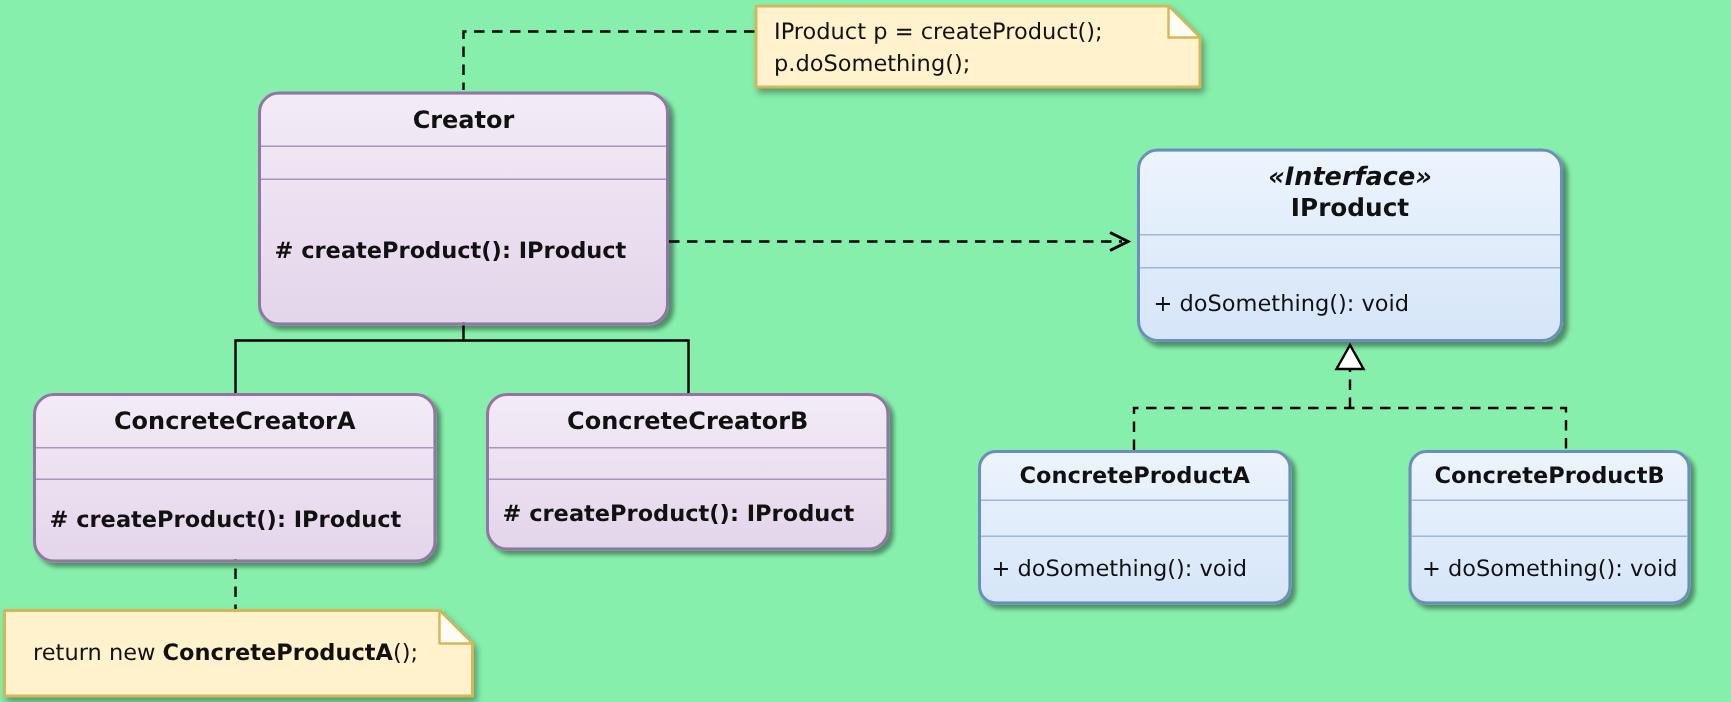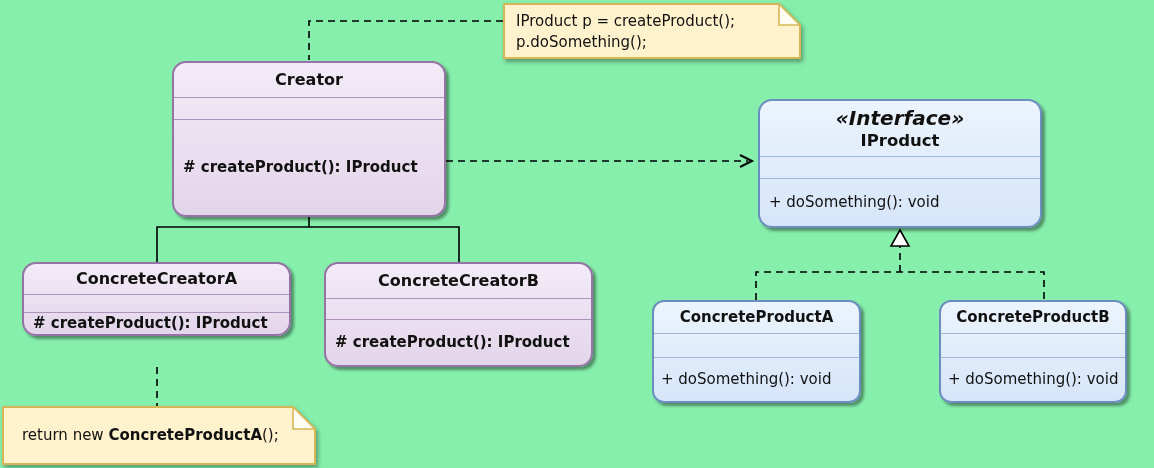--- a/index.html
+++ b/index.html
@@ -29,21 +29,21 @@
   .blue   { background: linear-gradient(180deg, #ecf4fd 0%, #d6e5f9 100%); border:2px solid #6c8ebf; }
 
   .sec { width:100%; }
   .purple .divided { border-bottom:1.5px solid #ab93ba; }
   .blue   .divided { border-bottom:1.5px solid #9db8da; }
 
   .sec.title {
     display:flex; flex-direction:column; align-items:center; justify-content:center;
     font-weight:bold; font-size:16px; color:#111; text-align:center; line-height:1.25;
   }
-  .stereotype { font-style:italic; font-weight:600; font-size:20px; }
+  .stereotype { font-style:italic; font-weight:600; font-size:17px; }
   .iface-name { font-weight:bold; font-size:16.5px; }
   .sec.methods {
     flex:1 1 auto;
     display:flex; flex-direction:column; justify-content:center;
     padding-left:9px; padding-right:4px;
   }
   .m { font-size:15px; color:#111; line-height:21px; white-space:nowrap; }
   .m.bold { font-weight:bold; }
 
   .note { position:absolute; z-index:2; }
@@ -101,21 +101,21 @@
     <div class="sec title divided" style="height:56px;">
       <div class="stereotype">«Interface»</div>
       <div class="iface-name">IProduct</div>
     </div>
     <div class="sec divided" style="height:22px;"></div>
     <div class="sec methods">
       <div class="m">+ doSomething(): void</div>
     </div>
   </div>
 
-  <div class="uml-box purple" style="left:22px; top:262px; width:269px; height:74px;">
+  <div class="uml-box purple" style="left:22px; top:262px; width:269px; height:113px;">
     <div class="sec title divided" style="height:35px;">ConcreteCreatorA</div>
     <div class="sec divided" style="height:21px;"></div>
     <div class="sec methods">
       <div class="m bold"># createProduct(): IProduct</div>
     </div>
   </div>
 
   <div class="uml-box purple" style="left:324px; top:262px; width:269px; height:105px;">
     <div class="sec title divided" style="height:35px;">ConcreteCreatorB</div>
     <div class="sec divided" style="height:21px;"></div>

